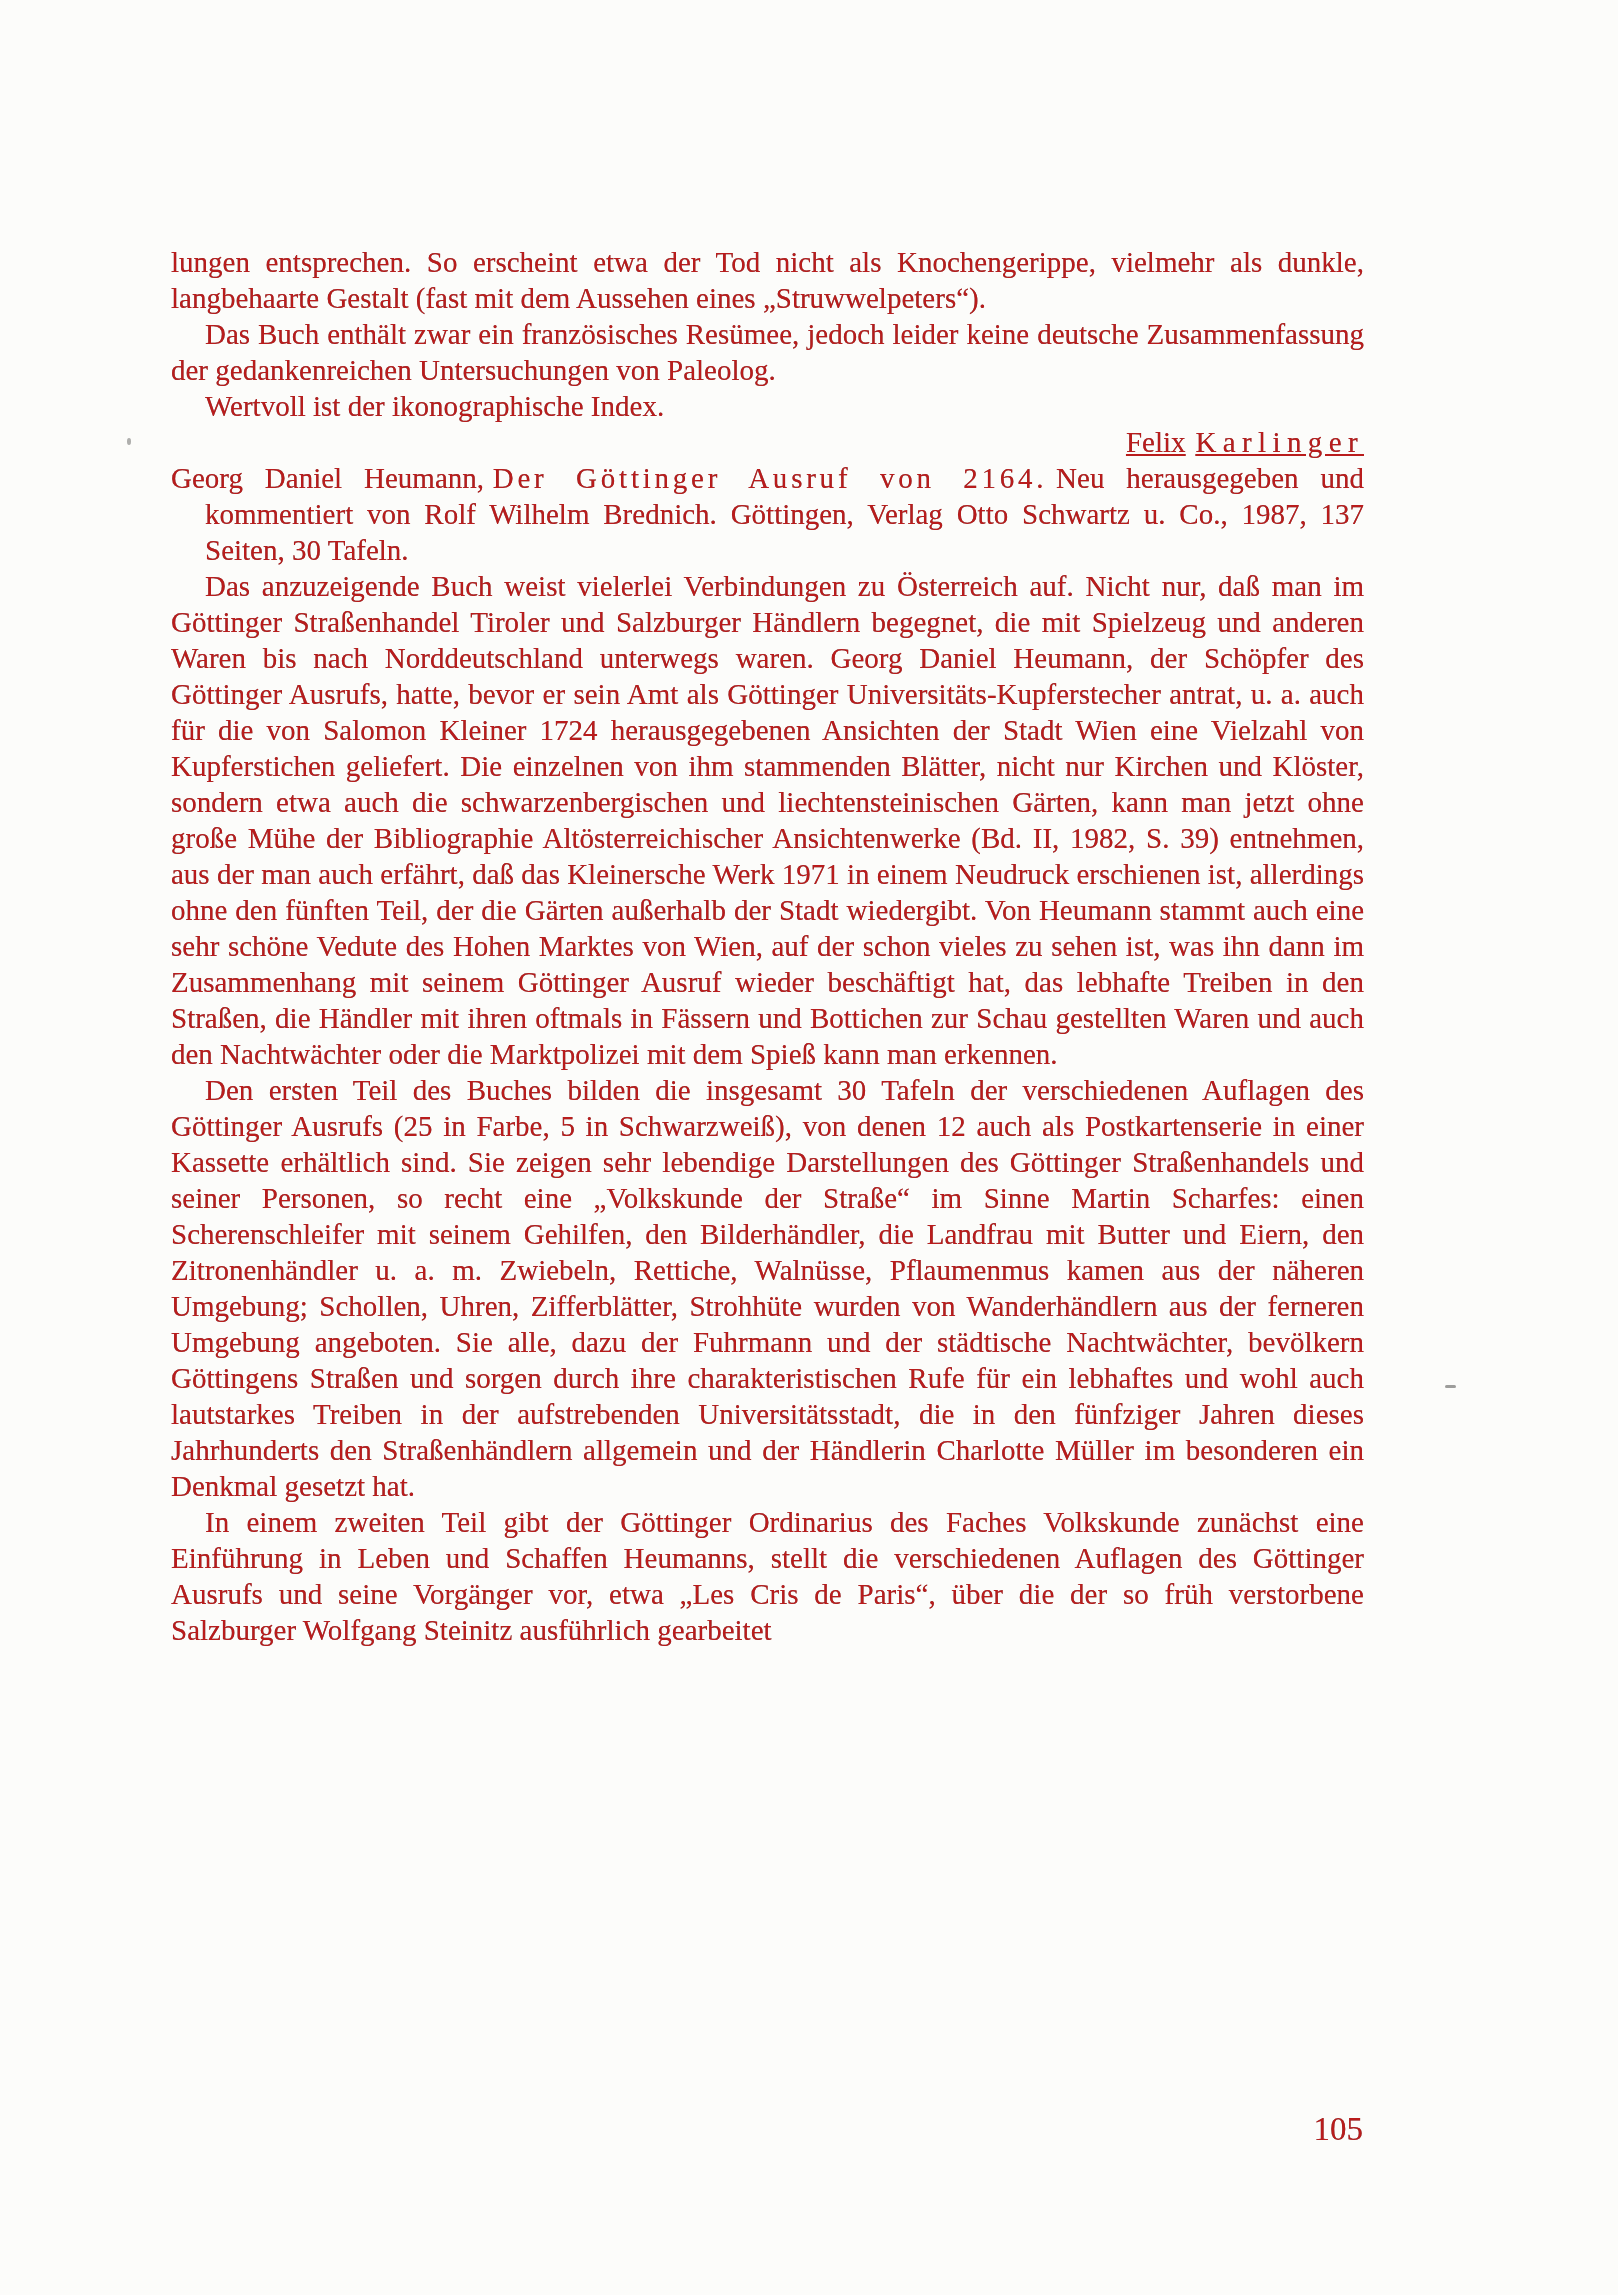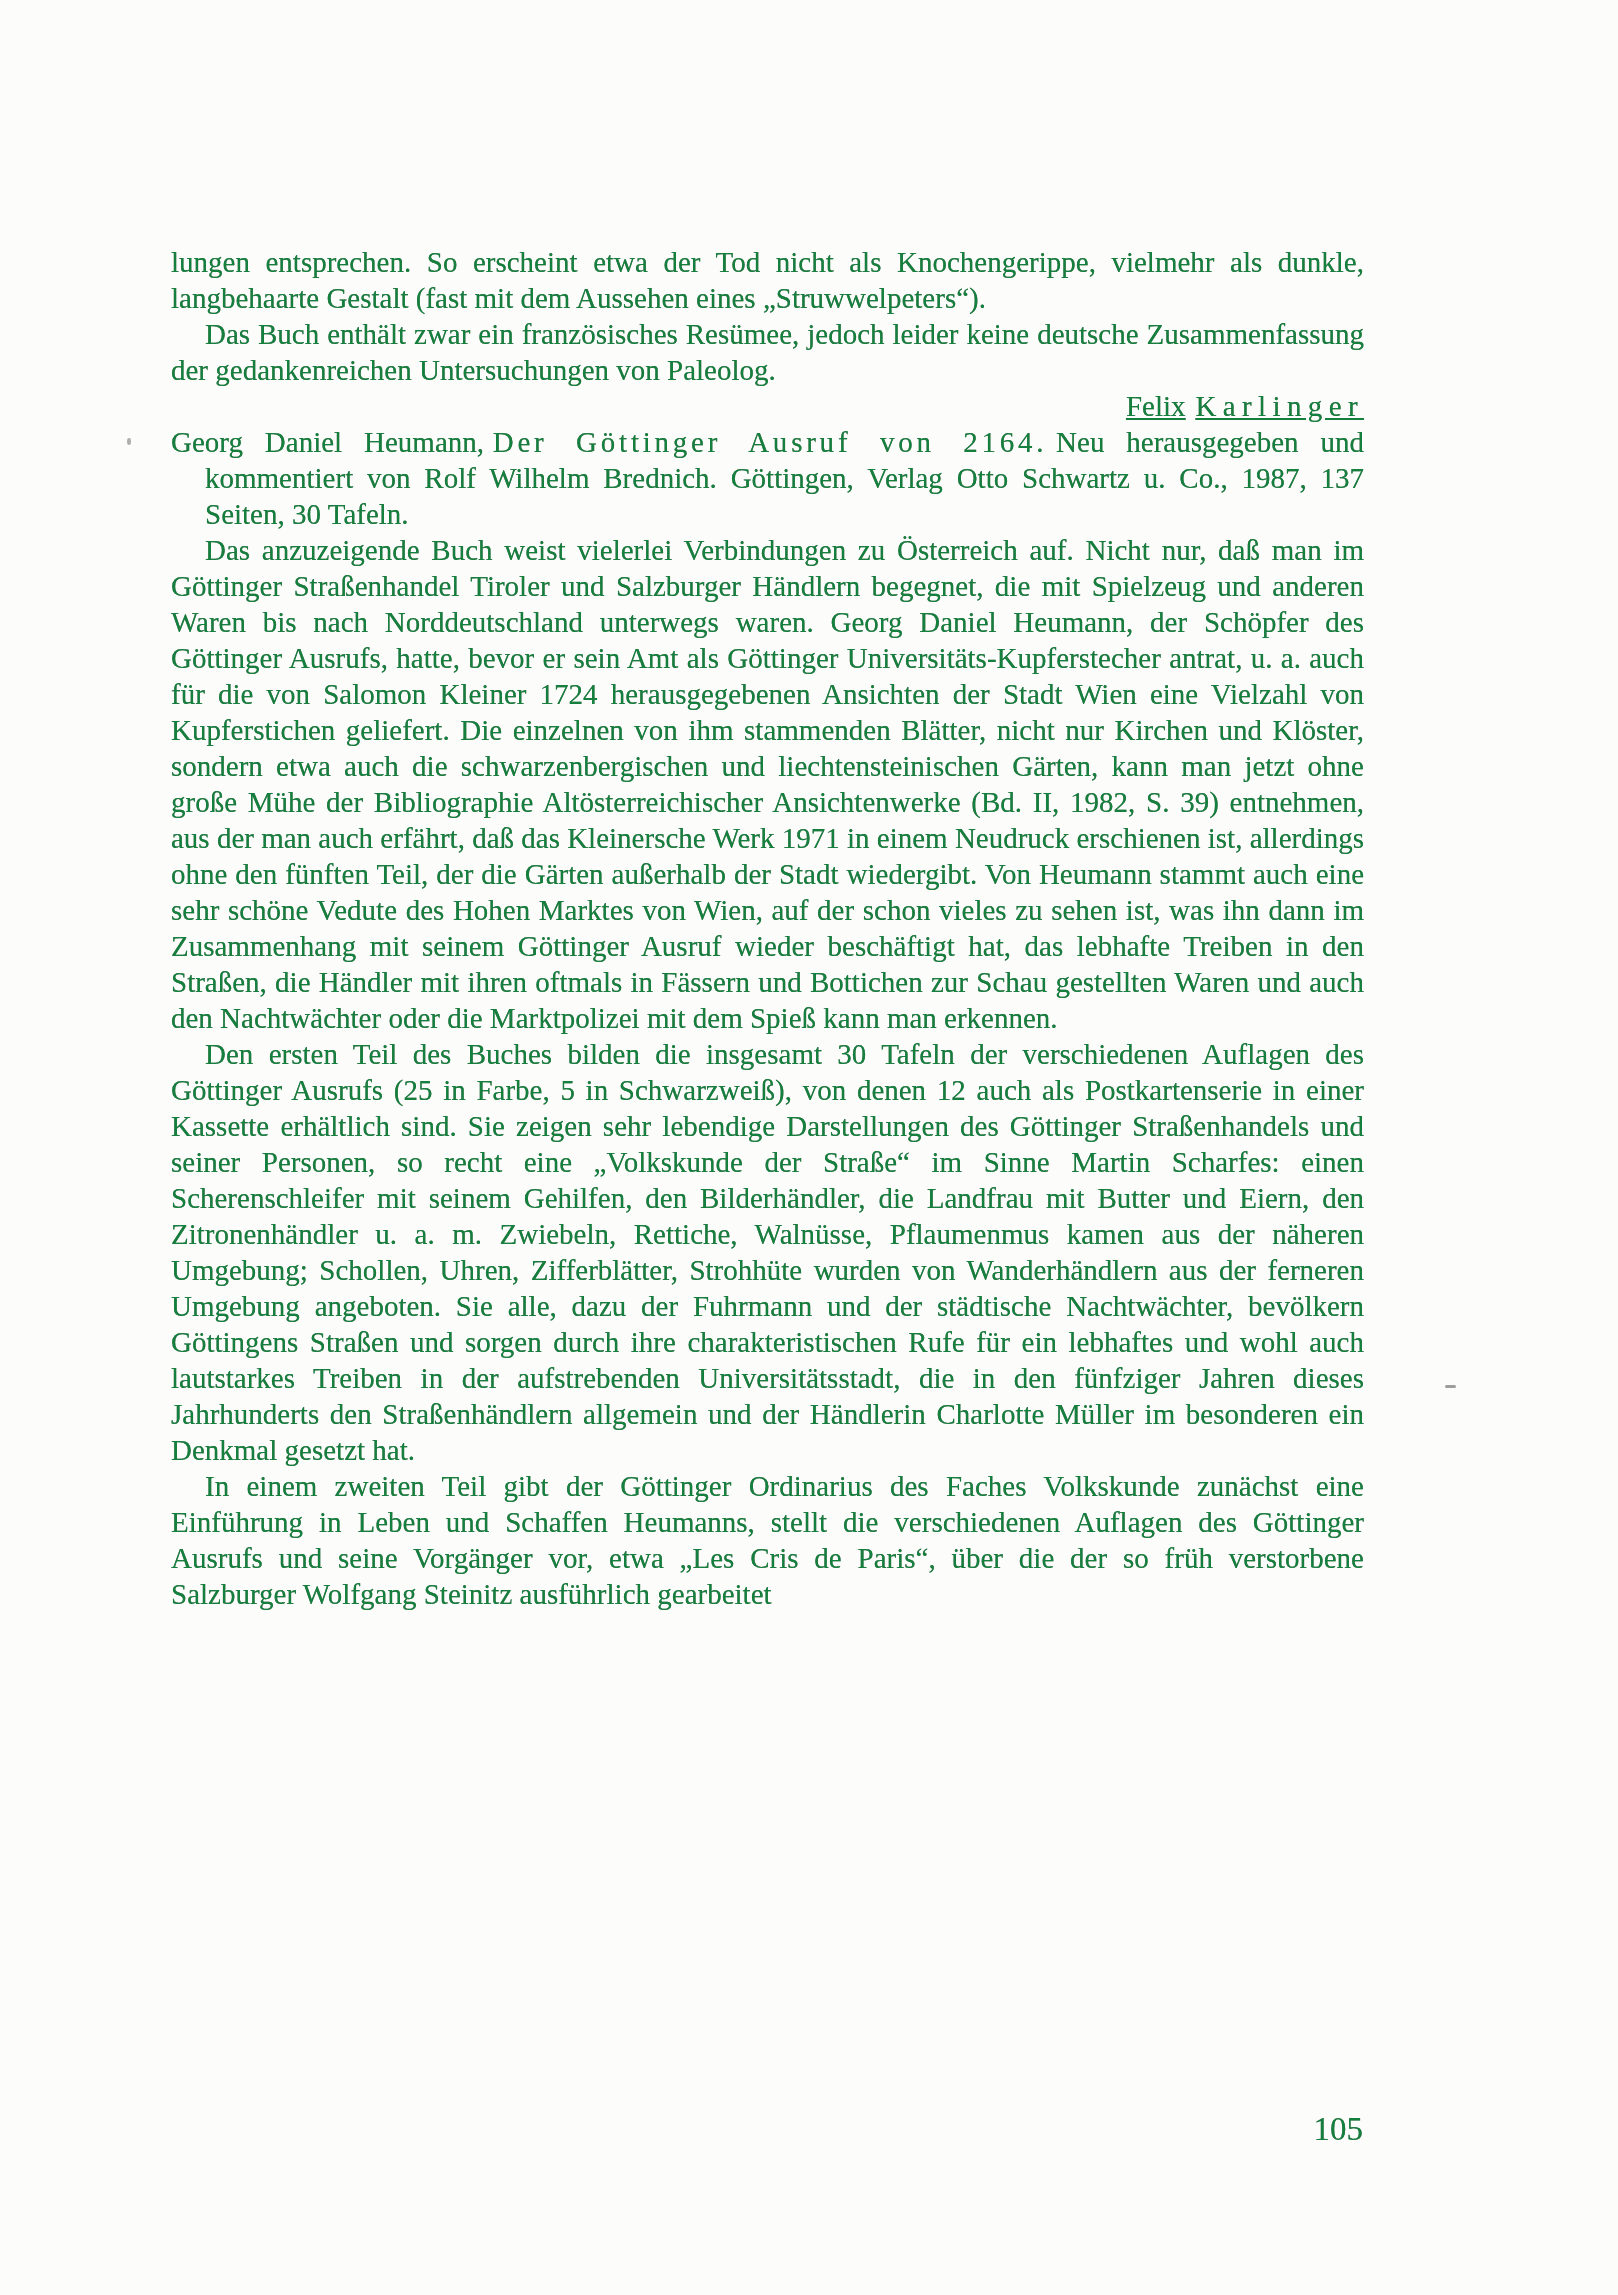--- a/index.html
+++ b/index.html
@@ -3,21 +3,21 @@
 <meta charset="utf-8">
 <style>
   html, body { margin: 0; padding: 0; background: #ffffff; }
 
   .page {
     position: relative;
     width: 1618px;
     height: 2295px;
     background: #fcfcfa;
     font-family: "Liberation Serif", "DejaVu Serif", serif;
-    color: #15803d;
+    color: #b91c1c;
     overflow: hidden;
   }
 
   .col {
     position: absolute;
     left: 171px;
     top: 244px;
     width: 1193px;
     font-size: 29px;
     line-height: 36px;
@@ -91,20 +91,21 @@
 
   <div class="mark-left"></div>
   <div class="mark-right"></div>
 
   <main class="col">
 
     <p class="para">lungen entsprechen. So erscheint etwa der Tod nicht als Knochengerippe, vielmehr als dunkle, langbehaarte Gestalt (fast mit dem Aussehen eines „Struwwelpeters“).</p>
 
     <p class="para indent gap-lg">Das Buch enthält zwar ein französisches Resümee, jedoch leider keine deutsche Zusammenfassung der gedankenreichen Untersuchungen von Paleolog.</p>
 
+    <p class="para indent gap-sm">Wertvoll ist der ikonographische Index.</p>
 
     <p class="signature"><span>Felix</span><span class="sperr">Karlinger</span></p>
 
     <p class="heading"><span class="h-author">Georg Daniel Heumann,</span><span class="h-title">Der Göttinger Ausruf von 2164.</span><span class="h-rest">Neu herausgegeben und kommentiert von Rolf Wilhelm Brednich. Göttingen, Verlag Otto Schwartz u. Co., 1987, 137 Seiten, 30 Tafeln.</span></p>
 
     <p class="para indent gap-p1">Das anzuzeigende Buch weist vielerlei Verbindungen zu Österreich auf. Nicht nur, daß man im Göttinger Straßenhandel Tiroler und Salzburger Händlern begegnet, die mit Spielzeug und anderen Waren bis nach Norddeutschland unterwegs waren. Georg Daniel Heumann, der Schöpfer des Göttinger Ausrufs, hatte, bevor er sein Amt als Göttinger Universitäts-Kupferstecher antrat, u. a. auch für die von Salomon Kleiner 1724 herausgegebenen Ansichten der Stadt Wien eine Vielzahl von Kupferstichen geliefert. Die einzelnen von ihm stammenden Blätter, nicht nur Kirchen und Klöster, sondern etwa auch die schwarzenbergischen und liechtensteinischen Gärten, kann man jetzt ohne große Mühe der Bibliographie Altösterreichischer Ansichtenwerke (Bd. II, 1982, S. 39) entnehmen, aus der man auch erfährt, daß das Kleinersche Werk 1971 in einem Neudruck erschienen ist, allerdings ohne den fünften Teil, der die Gärten außerhalb der Stadt wiedergibt. Von Heumann stammt auch eine sehr schöne Vedute des Hohen Marktes von Wien, auf der schon vieles zu sehen ist, was ihn dann im Zusammenhang mit seinem Göttinger Ausruf wieder beschäftigt hat, das lebhafte Treiben in den Straßen, die Händler mit ihren oftmals in Fässern und Bottichen zur Schau gestellten Waren und auch den Nachtwächter oder die Marktpolizei mit dem Spieß kann man erkennen.</p>
 
     <p class="para indent gap-p2">Den ersten Teil des Buches bilden die insgesamt 30 Tafeln der verschiedenen Auflagen des Göttinger Ausrufs (25 in Farbe, 5 in Schwarzweiß), von denen 12 auch als Postkartenserie in einer Kassette erhältlich sind. Sie zeigen sehr lebendige Darstellungen des Göttinger Straßenhandels und seiner Personen, so recht eine „Volkskunde der Straße“ im Sinne Martin Scharfes: einen Scherenschleifer mit seinem Gehilfen, den Bilderhändler, die Landfrau mit Butter und Eiern, den Zitronenhändler u. a. m. Zwiebeln, Rettiche, Walnüsse, Pflaumenmus kamen aus der näheren Umgebung; Schollen, Uhren, Zifferblätter, Strohhüte wurden von Wanderhändlern aus der ferneren Umgebung angeboten. Sie alle, dazu der Fuhrmann und der städtische Nachtwächter, bevölkern Göttingens Straßen und sorgen durch ihre charakteristischen Rufe für ein lebhaftes und wohl auch lautstarkes Treiben in der aufstrebenden Universitätsstadt, die in den fünfziger Jahren dieses Jahrhunderts den Straßenhändlern allgemein und der Händlerin Charlotte Müller im besonderen ein Denkmal gesetzt hat.</p>
 
     <p class="para indent gap-p2">In einem zweiten Teil gibt der Göttinger Ordinarius des Faches Volkskunde zunächst eine Einführung in Leben und Schaffen Heumanns, stellt die verschiedenen Auflagen des Göttinger Ausrufs und seine Vorgänger vor, etwa „Les Cris de Paris“, über die der so früh verstorbene Salzburger Wolfgang Steinitz ausführlich gearbeitet</p>

